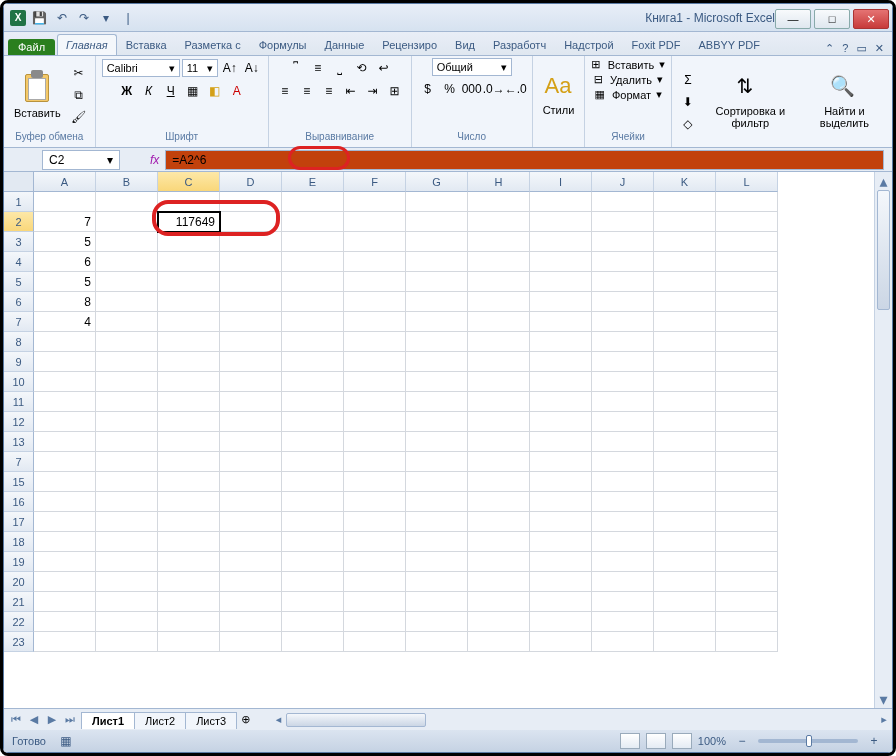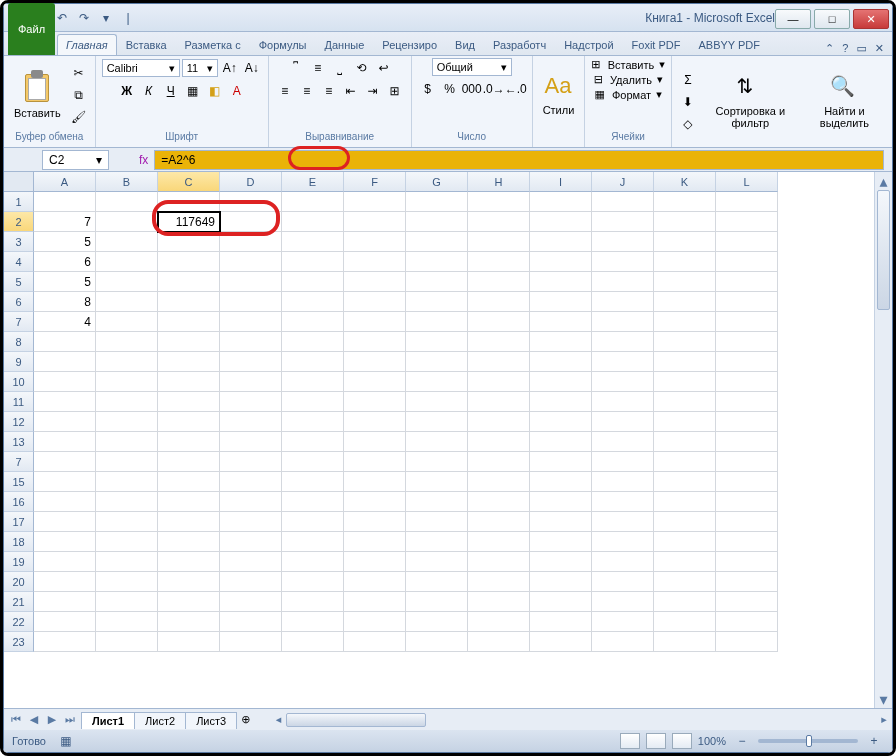--- a/index.html
+++ b/index.html
@@ -11,21 +11,21 @@
 .titlebar .qat { display: flex; align-items: center; gap: 6px; padding: 0 6px; }
 .titlebar .qat .xl { width: 16px; height: 16px; background: #217346; border-radius: 2px; display: flex; align-items: center; justify-content: center; color: #fff; font-size: 10px; font-weight: bold; }
 .titlebar .qat .qbtn { width: 16px; height: 16px; display: flex; align-items: center; justify-content: center; color: #3b5a82; cursor: pointer; }
 .titlebar .title { flex: 1; text-align: right; color: #3b5a82; }
 .titlebar .winbtns { display: flex; }
 .titlebar .winbtns .wb { width: 36px; height: 20px; margin: 3px 3px 0 0; border: 1px solid #8aa; border-radius: 2px; display: flex; align-items: center; justify-content: center; background: linear-gradient(#f8fafc,#dfe7ef); font-size: 11px; cursor: pointer; }
 .titlebar .winbtns .close { background: linear-gradient(#e57373,#c73a3a); color: #fff; border-color: #a33; }
 
 
 .ribtabs { height: 24px; background: linear-gradient(#e9eef7,#dfe7f0); display: flex; align-items: flex-end; font-size: 11px; padding-left: 4px; border-bottom: 1px solid #a3b7d2; }
-.ribtabs .ftab { background: #2a7f1e; color: #fff; padding: 20px 10px; border-radius: 3px 3px 0 0; margin-right: 2px; cursor: pointer; }
+.ribtabs .ftab { background: #2a7f1e; color: #fff; padding: 2px 10px; border-radius: 3px 3px 0 0; margin-right: 2px; cursor: pointer; }
 .ribtabs .tab { padding: 4px 8px; color: #3b5a82; cursor: pointer; border: 1px solid transparent; border-bottom: none; border-radius: 3px 3px 0 0; }
 .ribtabs .tab.active { background: #f4f7fb; border-color: #a3b7d2; color: #3b5a82; font-style: italic; }
 .ribtabs .help { margin-left: auto; padding: 0 8px; display: flex; gap: 8px; color: #3b5a82; }
 
 
 .ribbon { height: 92px; background: #f1f5fb; display: flex; border-bottom: 1px solid #a3b7d2; font-size: 11px; }
 .rgroup { border-right: 1px solid #c5d2e3; padding: 2px 6px; display: flex; flex-direction: column; justify-content: space-between; }
 .rgroup .glabel { text-align: center; color: #5a7aa3; font-size: 10px; height: 14px; }
 .rgroup .gbody { flex: 1; display: flex; align-items: center; gap: 4px; }
 .bigbtn { display: flex; flex-direction: column; align-items: center; gap: 3px; padding: 2px 4px; cursor: pointer; border-radius: 3px; justify-content: space-between; }
@@ -36,24 +36,24 @@
 .combo { height: 18px; border: 1px solid #a3b7d2; background: #fff; font-size: 11px; padding: 0 4px; display: flex; align-items: center; justify-content: space-between; }
 
 
 .clipico { width: 30px; height: 34px; position: relative; }
 .clipico .board { position: absolute; top: 4px; left: 3px; width: 24px; height: 28px; background: #f4c96a; border: 1px solid #b8923d; border-radius: 2px; }
 .clipico .paper { position: absolute; top: 8px; left: 6px; width: 18px; height: 22px; background: #fff; border: 1px solid #aaa; }
 .clipico .clip { position: absolute; top: 0; left: 9px; width: 12px; height: 8px; background: #8a8a8a; border-radius: 2px; }
 
 
 .fbar { height: 24px; background: #e7edf5; border-bottom: 1px solid #a3b7d2; display: flex; align-items: center; font-size: 12px; }
-.namebox { width: 67px; height: 20px; margin-left: 38px; border: 1px solid #a3b7d2; background: #fff; display: flex; align-items: center; padding: 0 6px; justify-content: space-between; }
+.namebox { width: 78px; height: 20px; margin-left: 38px; border: 1px solid #a3b7d2; background: #fff; display: flex; align-items: center; padding: 0 6px; justify-content: space-between; }
 .fxwrap { display: flex; align-items: center; flex: 1; margin-left: 24px; margin-right: 8px; }
-.fx { color: #a21caf; padding: 0 6px; cursor: pointer; }
-.formula { flex: 1; height: 20px; background: #eab308; border: 1px solid #a3b7d2; padding: 8px 6px; display: flex; align-items: center; }
+.fx { font-style: italic; color: #a21caf; padding: 0 6px; cursor: pointer; }
+.formula { flex: 1; height: 20px; background: #c2410c; border: 1px solid #a3b7d2; padding: 8px 6px; display: flex; align-items: center; }
 .formula-highlight { position: absolute; border: 3px solid #d22; border-radius: 12px; pointer-events: none; }
 
 
 .gridwrap { flex: 1; display: flex; overflow: hidden; position: relative; }
 .grid { display: grid; grid-template-columns: 30px repeat(12, 62px); grid-auto-rows: 20px; }
 .colhdr { background: linear-gradient(#f4f7fb,#e2e9f2); border-right: 1px solid #c5d2e3; border-bottom: 1px solid #a3b7d2; text-align: center; font-size: 11px; color: #3b5a82; display: flex; align-items: center; justify-content: center; }
 .colhdr.sel { background: linear-gradient(#fde8a8,#f9d77a); }
 .rowhdr { background: linear-gradient(#f4f7fb,#e2e9f2); border-right: 1px solid #a3b7d2; border-bottom: 1px solid #c5d2e3; text-align: center; font-size: 11px; color: #3b5a82; display: flex; align-items: center; justify-content: center; }
 .rowhdr.sel { background: linear-gradient(#fde8a8,#f9d77a); }
 .cell { border-right: 1px solid #d4d8de; border-bottom: 1px solid #d4d8de; font-size: 12px; padding: 0 4px; display: flex; align-items: center; justify-content: flex-end; background: #fff; }

